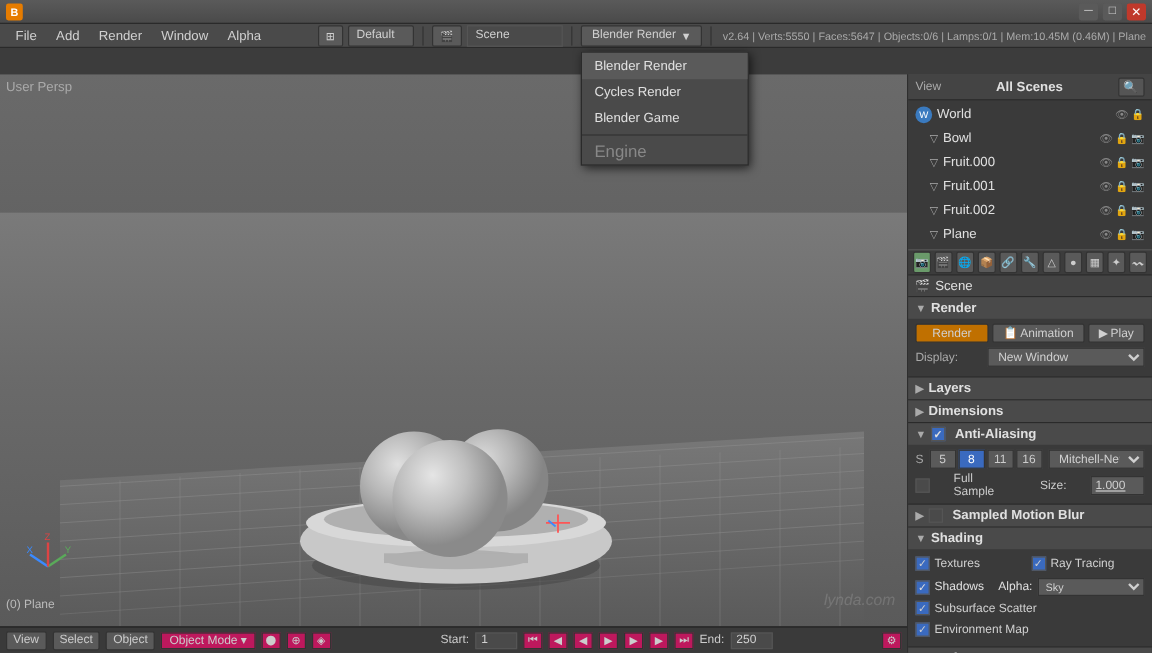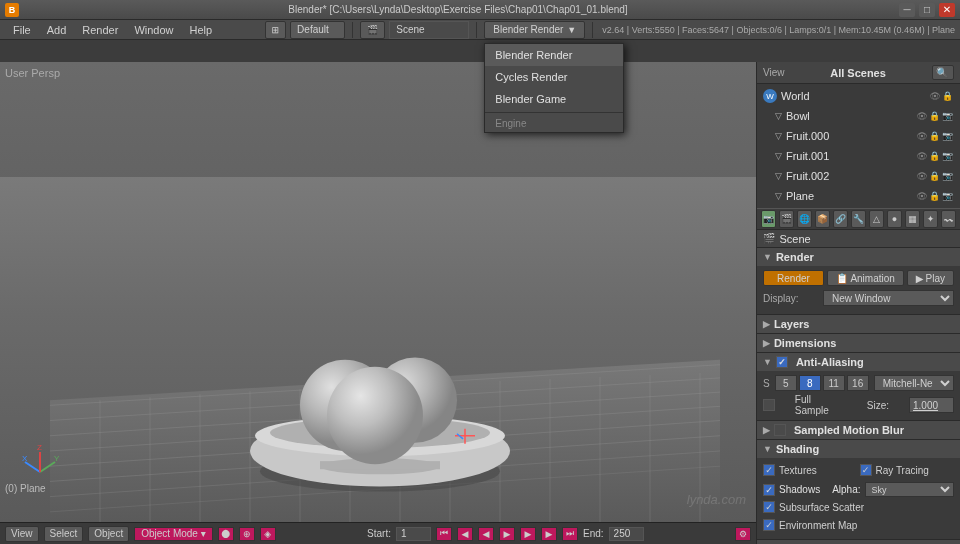--- a/index.html
+++ b/index.html
@@ -145,21 +145,21 @@
       cursor: pointer;
     }
     .dropdown-item.active { background: #5a5a5a; }
     .dropdown-separator {
       height: 1px;
       background: #333;
       margin: 2px 0;
     }
     .dropdown-section {
       padding: 3px 10px;
-      font-size: 10px;
+      font-size: 14px;
       color: #888;
     }
 
     
     #viewport {
       position: absolute;
       top: 62px;
       left: 0;
       width: 756px;
       height: 460px;
@@ -198,21 +198,21 @@
       color: #ccc;
       border: 1px solid #333;
       font-size: 10px;
       cursor: pointer;
       display: flex;
       align-items: center;
       border-radius: 2px;
     }
     #plane-label {
       position: absolute;
-      bottom: 28px;
+      bottom: 12px;
       left: 5px;
       font-size: 10px;
       color: #bbb;
     }
 
     
     #axes {
       position: absolute;
       bottom: 40px;
       left: 20px;
@@ -480,34 +480,33 @@
       display: grid;
       grid-template-columns: 1fr 1fr;
       gap: 2px;
     }
   </style>
 </head>
 <body>
 
 <div id="title-bar">
   <div id="title-bar-icon">B</div>
-  <span id="title-bar-text" style="font-size:10px;color:#ccc;flex:1;text-align:center;overflow:hidden;white-space:nowrap;">Blender* [C:\Users\Lynda\Desktop\Exercise Files\Chap01\Chap01_01.blend]</span>
   <div style="display:flex;gap:2px;">
     <div class="win-btn min">─</div>
     <div class="win-btn max">□</div>
     <div class="win-btn close">✕</div>
   </div>
 </div>
 
 <div id="menu-bar">
   <div class="menu-item">File</div>
   <div class="menu-item">Add</div>
   <div class="menu-item">Render</div>
   <div class="menu-item">Window</div>
-  <div class="menu-item">Help</div>
+  <div class="menu-item">Alpha</div>
   <div style="margin-left:auto;display:flex;align-items:center;gap:4px;">
 
     <div class="tb2-btn" style="font-size:9px;">⊞</div>
     <div class="tb2-btn" style="min-width:55px;">Default</div>
     <div class="tb2-sep"></div>
     <div class="tb2-btn" style="font-size:9px;">🎬</div>
     <div class="tb2-field">Scene</div>
     <div class="tb2-sep"></div>
 
     <div id="engine-dropdown-wrapper">

